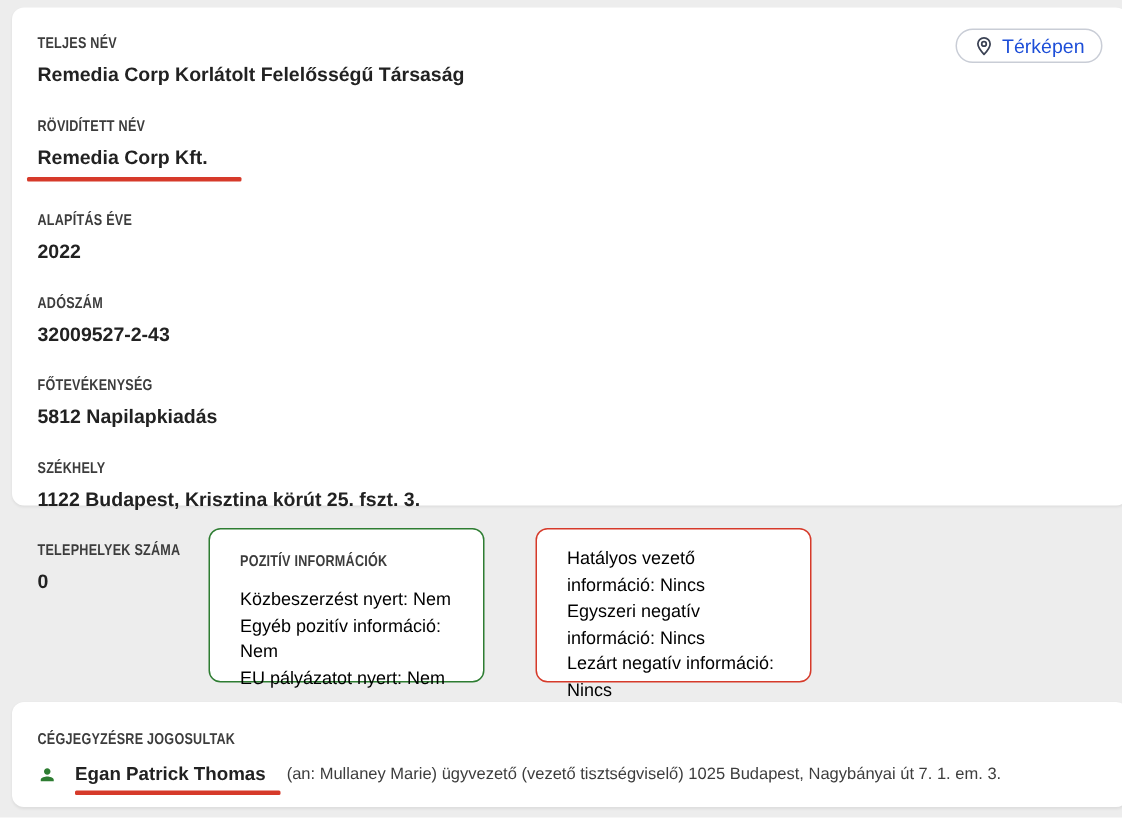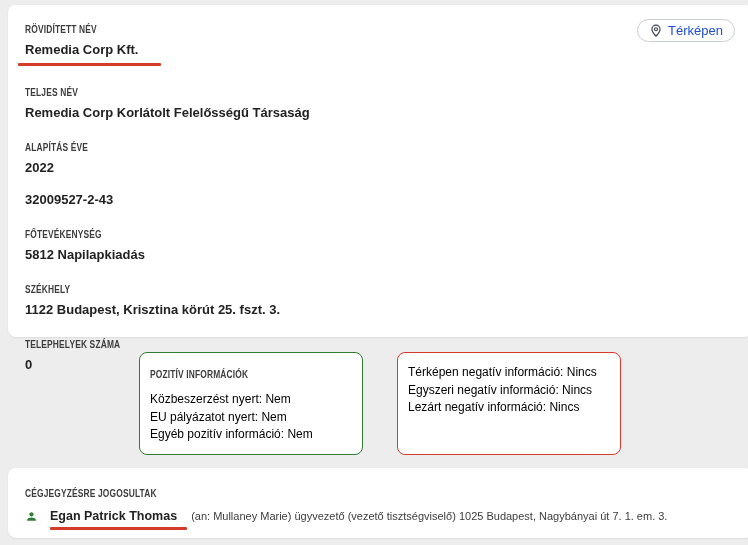--- a/index.html
+++ b/index.html
@@ -38,22 +38,22 @@
     position:absolute; top:14px; right:17px; height:23px;
     display:inline-flex; align-items:center; gap:5px;
     background:#fff; border:1px solid #c9cdd6; border-radius:12px;
     padding:0 11px; font-size:13px; color:#1d4ed8; cursor:pointer;
     font-family:"Liberation Sans", sans-serif;
   }
   .map-btn svg { display:block; }
 
   .boxes { position:absolute; top:352px; left:139px; display:flex; gap:34px; }
   .info-box {
-    width:224px; height:103px; background:#fff;
-    border:1px solid; border-radius:8px; padding:11px 10px;
+    width:184px; height:103px; background:#fff;
+    border:1px solid; border-radius:8px; padding:11px 20px;
   }
   .info-box.positive { border-color:var(--accent-green); }
   .info-box.negative { border-color:var(--accent-red); }
   .info-box .box-title { margin-bottom:9px; }
   .info-box .box-item { font-size:12px; color:#000000; line-height:17.5px; }
 
   .sig-title { margin-bottom:8px; }
   .sig-row { display:flex; align-items:center; margin-top:6px; }
   .sig-icon { width:14px; margin-right:11px; display:flex; align-items:center; }
   .sig-name { font-size:12.5px; font-weight:700; color:#222; position:relative; }
@@ -71,36 +71,37 @@
   <button class="map-btn">
     <span>
       <svg width="14" height="14" viewBox="0 0 24 24" fill="none" stroke="#3b4254" stroke-width="2" stroke-linecap="round" stroke-linejoin="round">
         <path d="M12 21s-7-7.45-7-12a7 7 0 0 1 14 0c0 4.55-7 12-7 12z"></path>
         <circle cx="12" cy="9" r="2.6"></circle>
       </svg>
     </span>
     <span>Térképen</span>
   </button>
 
+  <div class="field">
+    <div class="field-label"><span class="cond">TELJES NÉV</span></div>
+    <div class="field-value">Remedia Corp Korlátolt Felelősségű Társaság</div>
+  </div>
+
   <div class="field first">
     <div class="field-label"><span class="cond">RÖVIDÍTETT NÉV</span></div>
     <div class="field-value"><span class="underline-red">Remedia Corp Kft.</span></div>
-  </div>
-
-  <div class="field">
-    <div class="field-label"><span class="cond">TELJES NÉV</span></div>
-    <div class="field-value">Remedia Corp Korlátolt Felelősségű Társaság</div>
   </div>
 
   <div class="field">
     <div class="field-label"><span class="cond">ALAPÍTÁS ÉVE</span></div>
     <div class="field-value">2022</div>
   </div>
 
   <div class="field">
+    <div class="field-label"><span class="cond">ADÓSZÁM</span></div>
     <div class="field-value">32009527-2-43</div>
   </div>
 
   <div class="field">
     <div class="field-label"><span class="cond">FŐTEVÉKENYSÉG</span></div>
     <div class="field-value">5812 Napilapkiadás</div>
   </div>
 
   <div class="field">
     <div class="field-label"><span class="cond">SZÉKHELY</span></div>
@@ -112,26 +113,26 @@
     <div class="field-value">0</div>
   </div>
 
 </section>
 
 <div class="boxes">
 
   <div class="info-box positive">
     <div class="box-title"><span class="cond">POZITÍV INFORMÁCIÓK</span></div>
     <div class="box-item">Közbeszerzést nyert: Nem</div>
+    <div class="box-item">Egyéb pozitív információ: Nem</div>
     <div class="box-item">EU pályázatot nyert: Nem</div>
-    <div class="box-item">Egyéb pozitív információ: Nem</div>
   </div>
 
   <div class="info-box negative">
-    <div class="box-item">Térképen negatív információ: Nincs</div>
+    <div class="box-item">Hatályos vezető információ: Nincs</div>
     <div class="box-item">Egyszeri negatív információ: Nincs</div>
     <div class="box-item">Lezárt negatív információ: Nincs</div>
   </div>
 
 </div>
 
 <section class="card card-bottom">
   <div class="sig-title"><span class="cond">CÉGJEGYZÉSRE JOGOSULTAK</span></div>
   <div class="sig-row">
     <span class="sig-icon">

